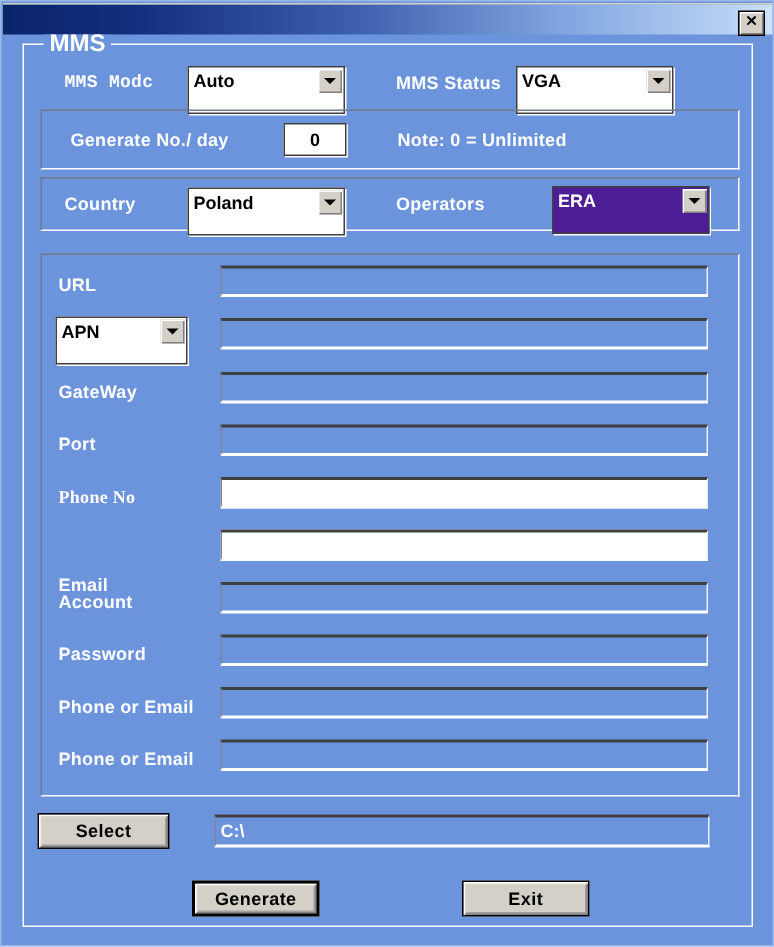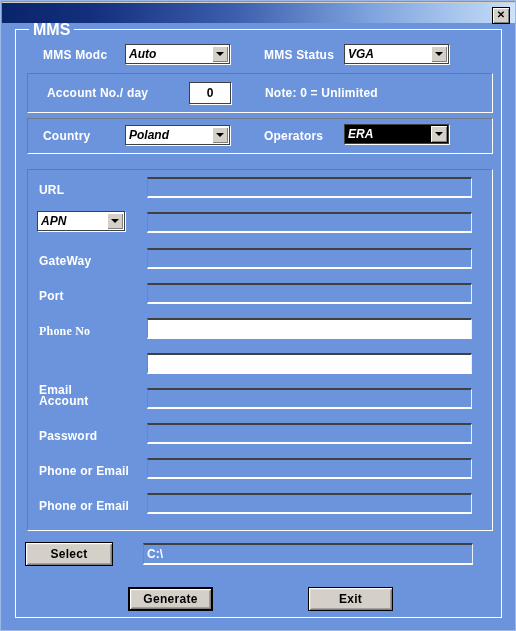--- a/index.html
+++ b/index.html
@@ -85,25 +85,24 @@
     font-size: 12px;
     font-weight: bold;
     white-space: nowrap;
     letter-spacing: 0.2px;
   }
 
   
   .combo {
     position: absolute;
     box-sizing: border-box;
-    height: 20px;
+    height: 32px;
     background: #ffffff;
     border: 1px solid #404040;
     box-shadow: 1px 1px 0 #ffffff;
-    font-style: italic;
   }
   .combo .combo-text {
     position: absolute;
     left: 3px;
     top: 0;
     right: 19px;
     height: 18px;
     line-height: 18px;
     font-size: 12px;
     font-weight: bold;
@@ -124,21 +123,21 @@
   .combo .combo-arrow::after {
     content: "";
     position: absolute;
     left: 4px;
     top: 6px;
     width: 0; height: 0;
     border-left: 4px solid transparent;
     border-right: 4px solid transparent;
     border-top: 4px solid #000000;
   }
-  .combo.selected { background: #000000; border: 1px solid #404040; }
+  .combo.selected { background: #4c1d95; border: 1px solid #404040; margin-left: 24px; }
   .combo.selected .combo-text { color: #ffffff; }
 
   
   .sunken {
     position: absolute;
     box-sizing: border-box;
     border-top: 1px solid #6f7a8c;
     border-left: 1px solid #6f7a8c;
     border-right: 1px solid #ffffff;
     border-bottom: 1px solid #ffffff;
@@ -207,34 +206,34 @@
 <div id="window">
 
   <div id="titlebar">
     <div id="titlebar-text"></div>
   </div>
   <div id="close-button">✕</div>
 
   <div id="groupbox"></div>
   <div id="groupbox-title">MMS</div>
 
-  <div class="lbl" style="left:42px; top:47px;">MMS Modc</div>
+  <div class="lbl" style="left:42px; top:47px;font-family:Liberation Mono, monospace;">MMS Modc</div>
   <div class="combo" style="left:124px; top:43px; width:105px;">
     <div class="combo-text">Auto</div>
     <div class="combo-arrow"></div>
   </div>
 
   <div class="lbl" style="left:263px; top:47px;">MMS Status</div>
   <div class="combo" style="left:343px; top:43px; width:105px;">
     <div class="combo-text">VGA</div>
     <div class="combo-arrow"></div>
   </div>
 
   <div class="sunken" style="left:26px; top:72px; width:466px; height:40px;"></div>
-  <div class="lbl" style="left:46px; top:85px;">Account No./ day</div>
+  <div class="lbl" style="left:46px; top:85px;">Generate No./ day</div>
   <div id="picnum-box" style="left:188px; top:81px; width:42px; height:22px;">0</div>
   <div class="lbl" style="left:264px; top:85px;">Note: 0 = Unlimited</div>
 
   <div class="sunken" style="left:26px; top:117px; width:466px; height:36px;"></div>
   <div class="lbl" style="left:42px; top:128px;">Country</div>
   <div class="combo" style="left:124px; top:124px; width:105px;padding-left:17px;">
     <div class="combo-text">Poland</div>
     <div class="combo-arrow"></div>
   </div>
 

